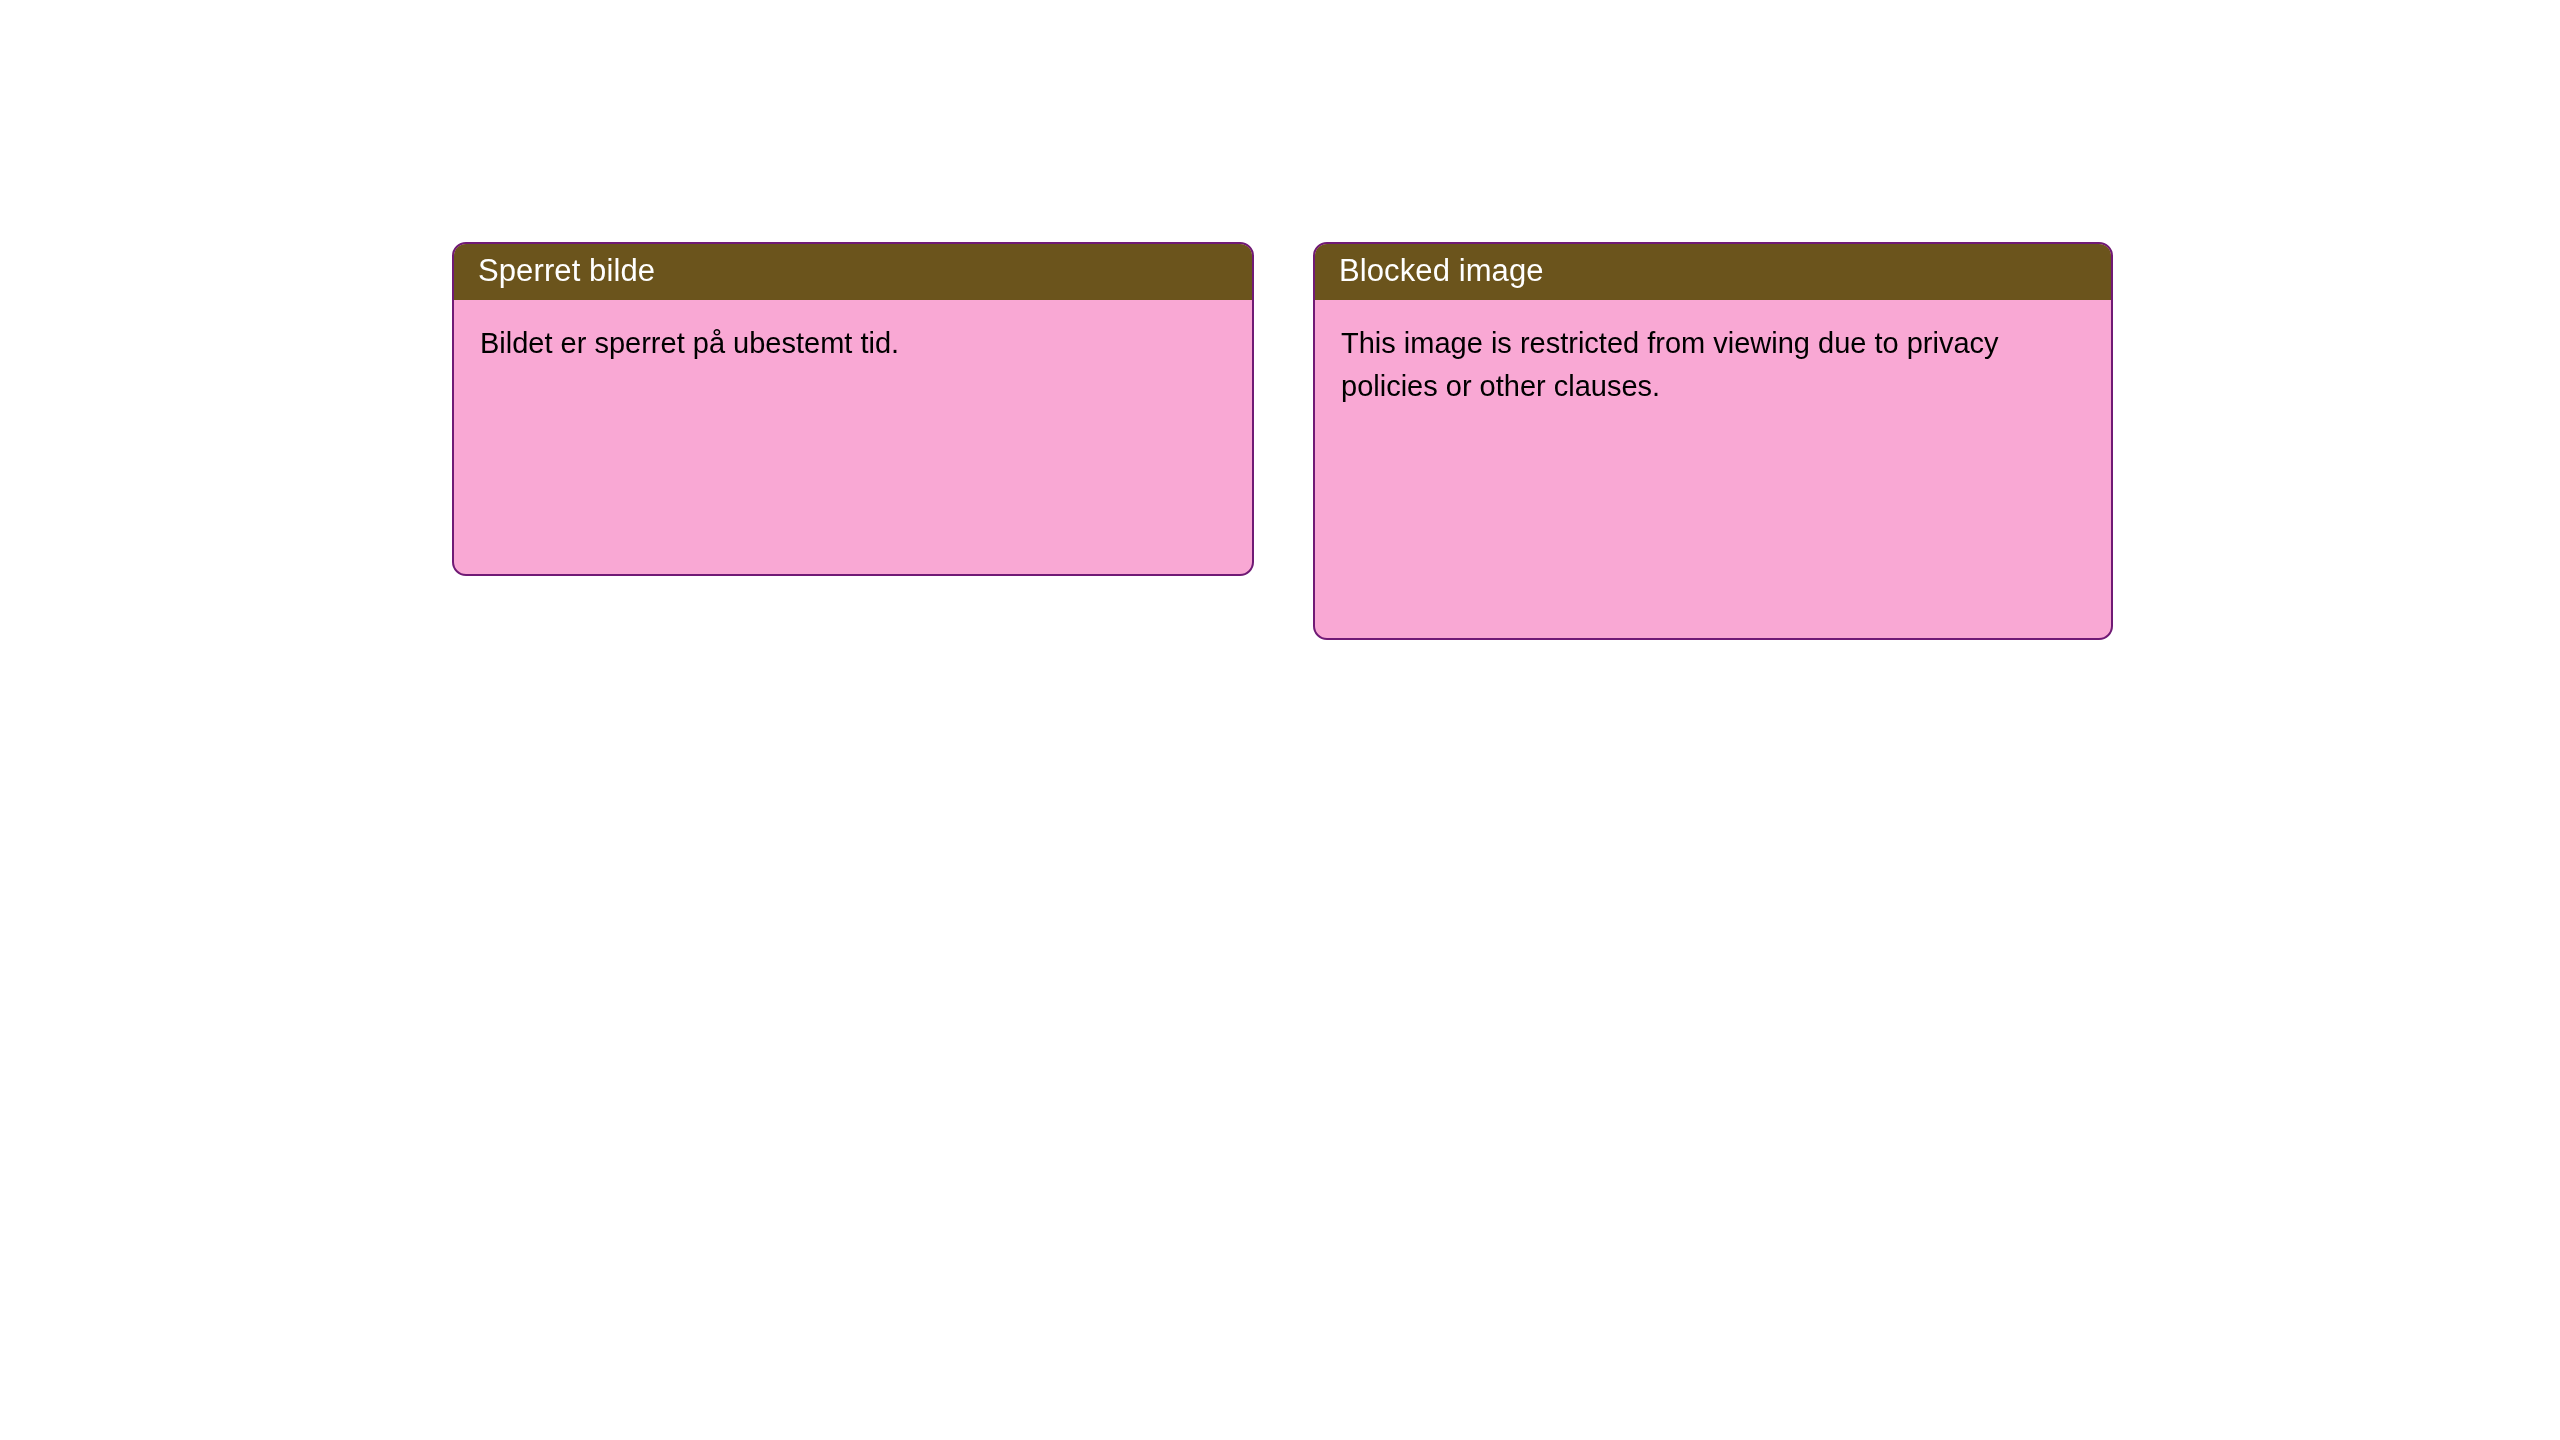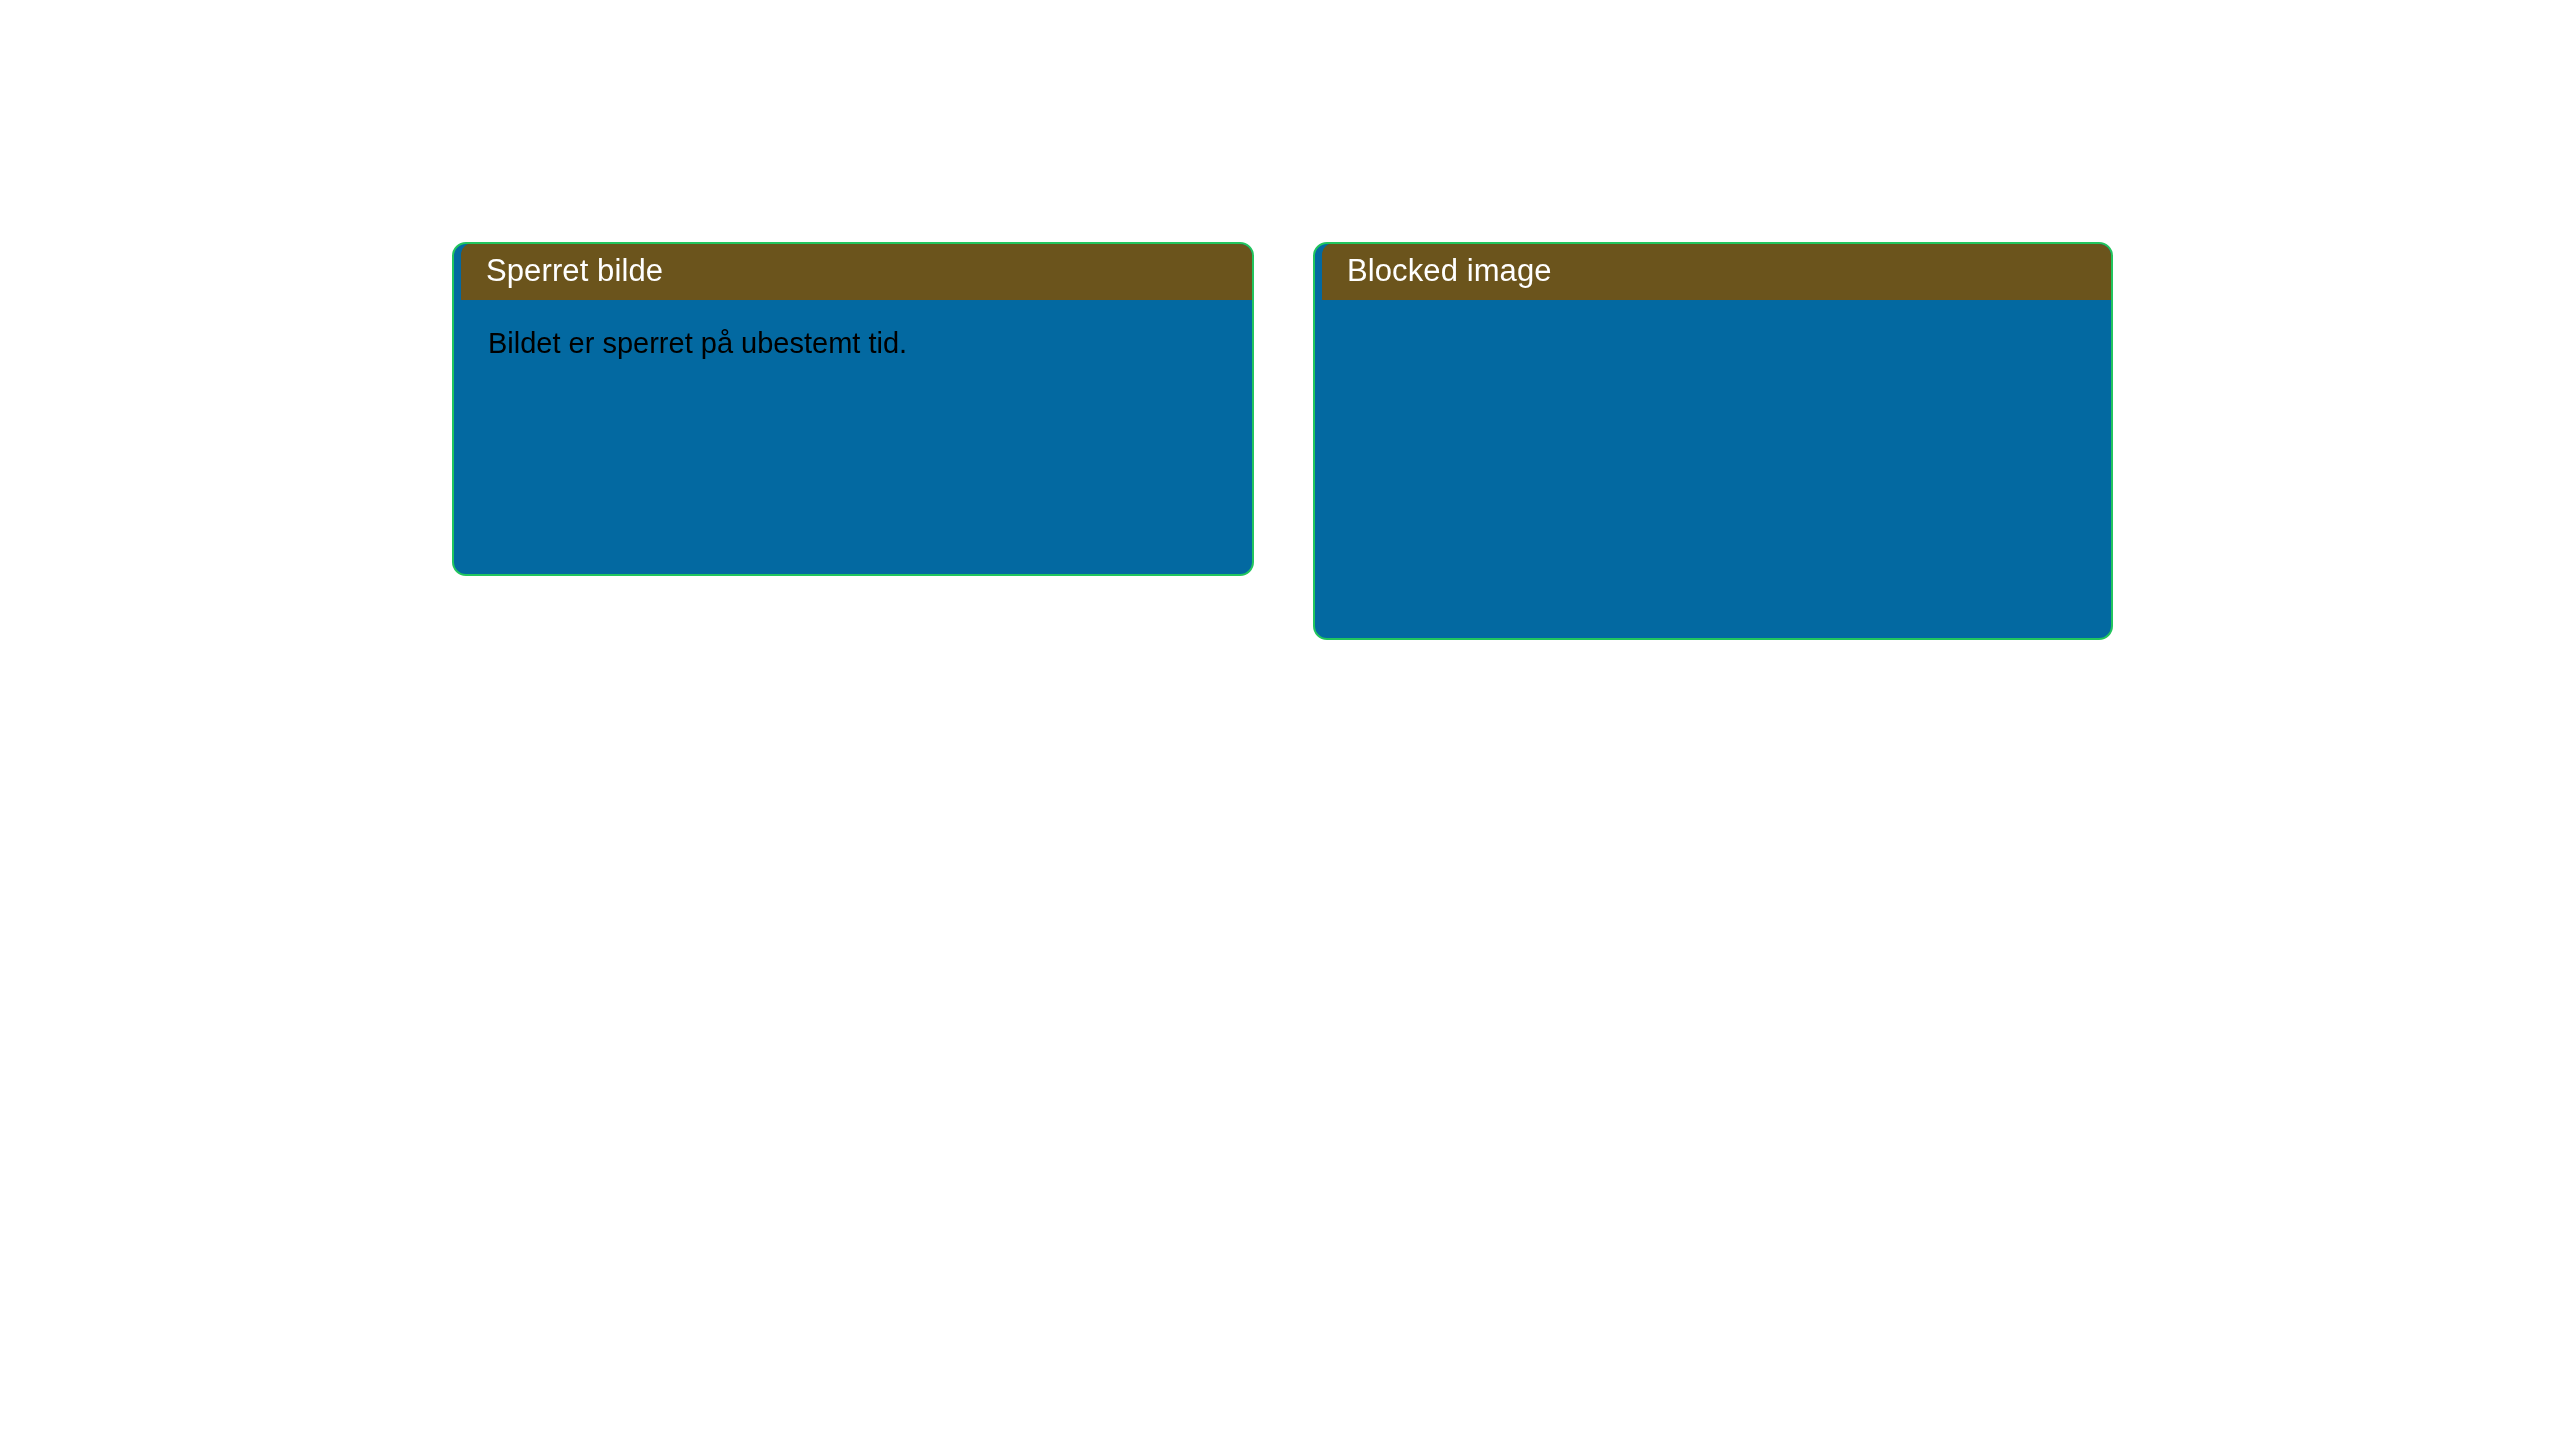--- a/index.html
+++ b/index.html
@@ -18,25 +18,24 @@
   .stage {
     position: relative;
     width: 2560px;
     height: 1440px;
   }
 
   
   .notice-card {
     position: absolute;
     box-sizing: border-box;
-    background: #0369a1;
-    border: 2px solid #22c55e;
+    background: #f9a8d4;
+    border: 2px solid #701a75;
     border-radius: 14px;
     overflow: hidden;
-    padding-left: 8px;
   }
 
   .notice-card.card-no {
     left: 452px;
     top: 242px;
     width: 802px;
     height: 334px;
   }
 
   .notice-card.card-en {
@@ -96,16 +95,17 @@
     <div class="notice-body">
       <p class="notice-paragraph">Bildet er sperret på ubestemt tid.</p>
     </div>
   </section>
 
   <section class="notice-card card-en">
     <div class="notice-header">
       <h2 class="notice-title">Blocked image</h2>
     </div>
     <div class="notice-body">
+      <p class="notice-paragraph">This image is restricted from viewing due to privacy policies or other clauses.</p>
     </div>
   </section>
 
 </div>
 
 </body></html>

